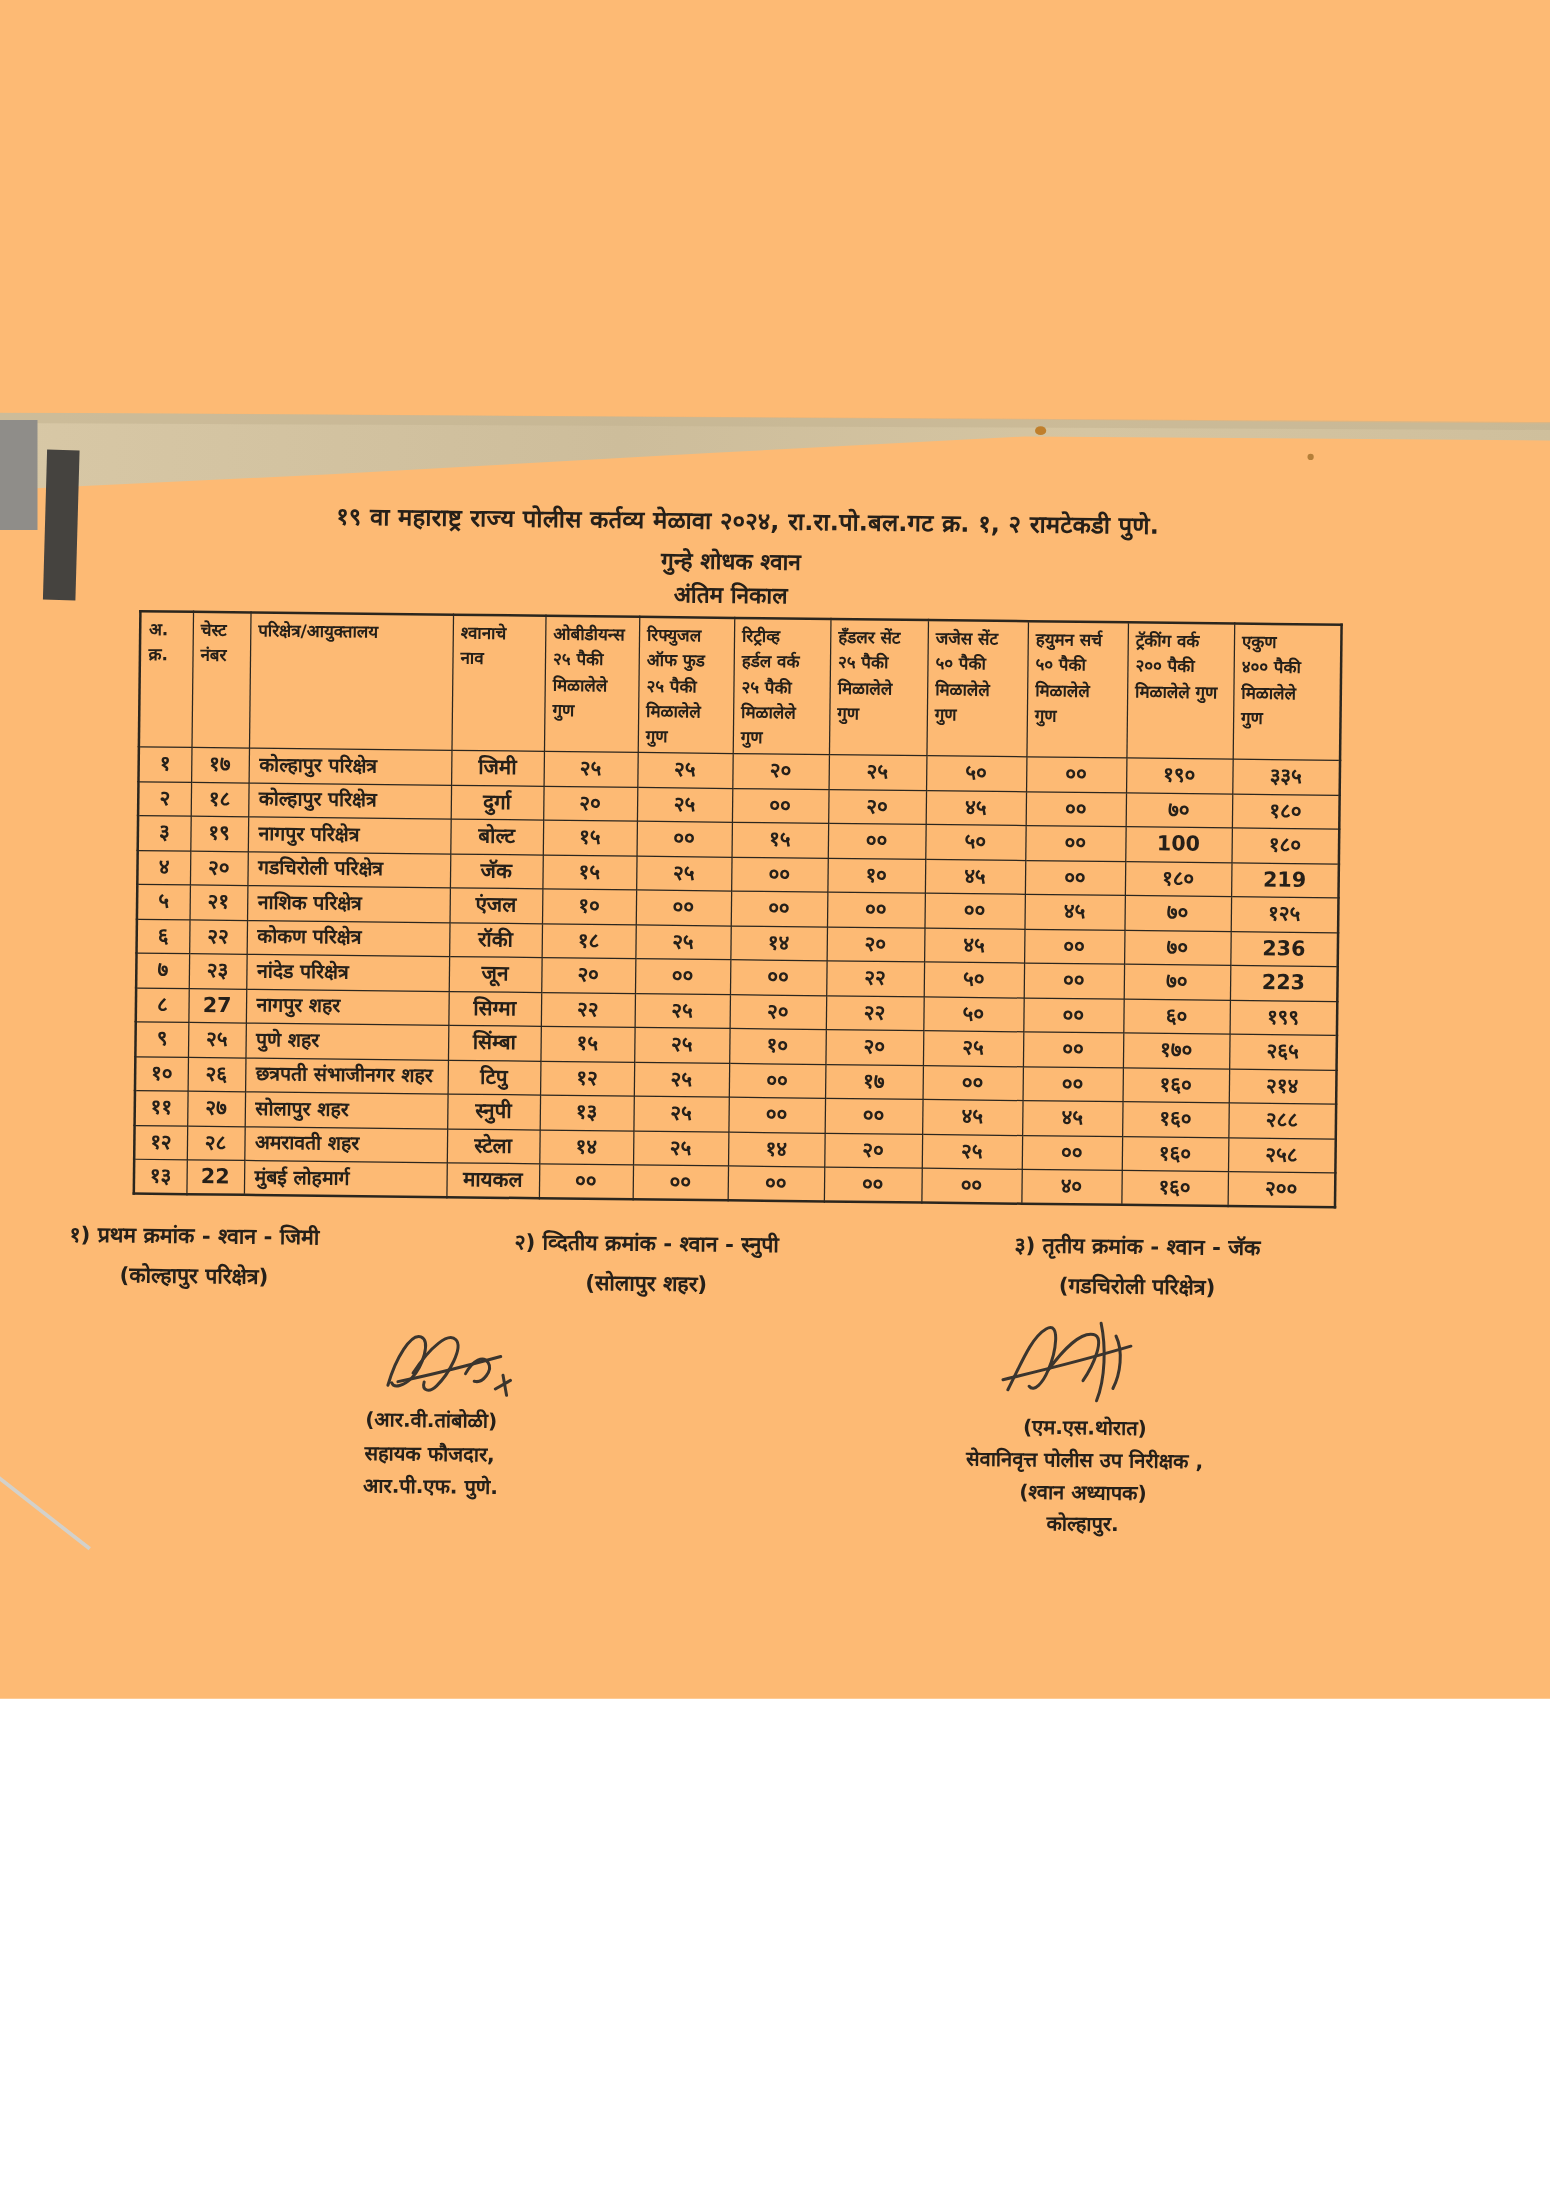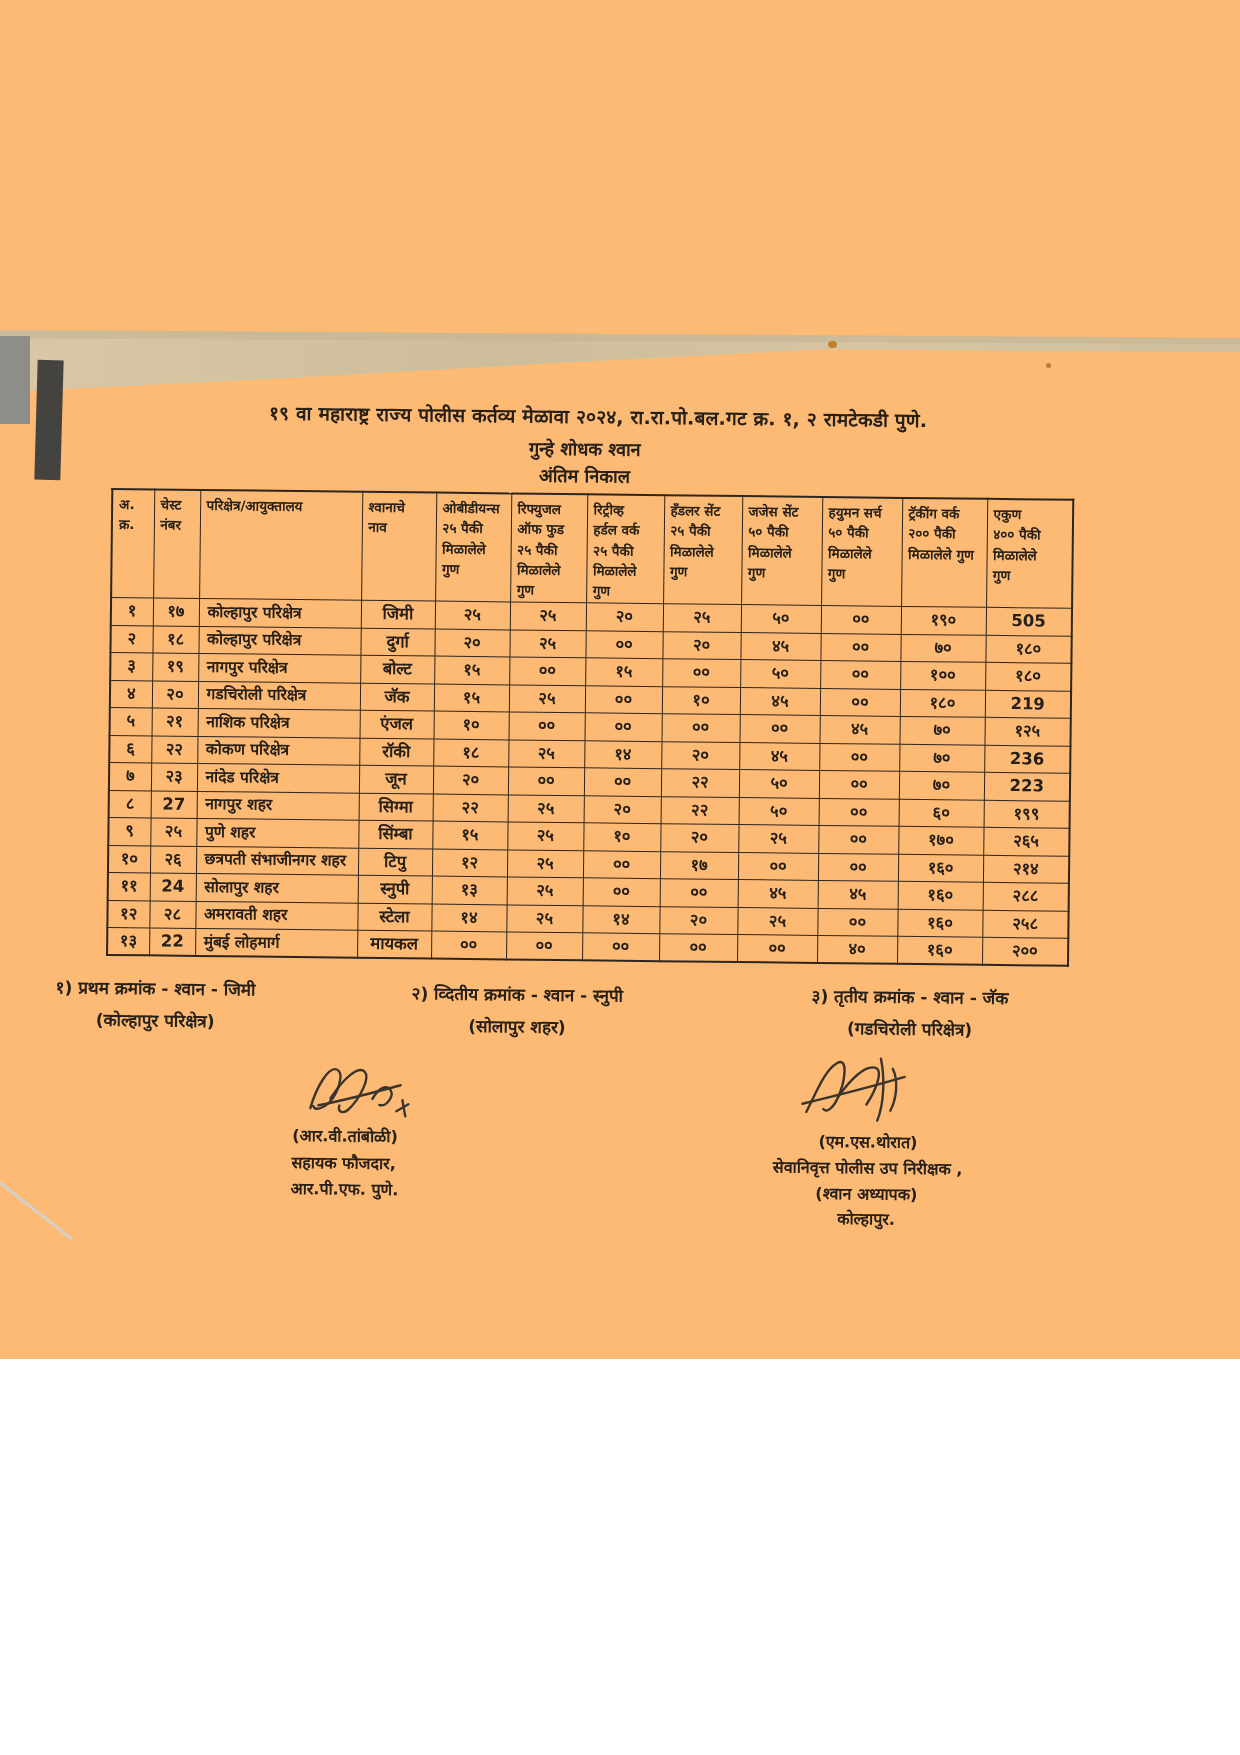--- a/index.html
+++ b/index.html
@@ -138,21 +138,21 @@
             <td>१७</td>
             <td class="area">कोल्हापुर परिक्षेत्र</td>
             <td>जिमी</td>
             <td>२५</td>
             <td>२५</td>
             <td>२०</td>
             <td>२५</td>
             <td>५०</td>
             <td>००</td>
             <td>१९०</td>
-            <td>505</td>
+            <td>३३५</td>
           </tr>
           <tr>
             <td>२</td>
             <td>१८</td>
             <td class="area">कोल्हापुर परिक्षेत्र</td>
             <td>दुर्गा</td>
             <td>२०</td>
             <td>२५</td>
             <td>००</td>
             <td>२०</td>
@@ -165,21 +165,21 @@
             <td>३</td>
             <td>१९</td>
             <td class="area">नागपुर परिक्षेत्र</td>
             <td>बोल्ट</td>
             <td>१५</td>
             <td>००</td>
             <td>१५</td>
             <td>००</td>
             <td>५०</td>
             <td>००</td>
-            <td>१००</td>
+            <td>100</td>
             <td>१८०</td>
           </tr>
           <tr>
             <td>४</td>
             <td>२०</td>
             <td class="area">गडचिरोली परिक्षेत्र</td>
             <td>जॅक</td>
             <td>१५</td>
             <td>२५</td>
             <td>००</td>
@@ -268,21 +268,21 @@
             <td>२५</td>
             <td>००</td>
             <td>१७</td>
             <td>००</td>
             <td>००</td>
             <td>१६०</td>
             <td>२१४</td>
           </tr>
           <tr>
             <td>११</td>
-            <td>24</td>
+            <td>२७</td>
             <td class="area">सोलापुर शहर</td>
             <td>स्नुपी</td>
             <td>१३</td>
             <td>२५</td>
             <td>००</td>
             <td>००</td>
             <td>४५</td>
             <td>४५</td>
             <td>१६०</td>
             <td>२८८</td>

